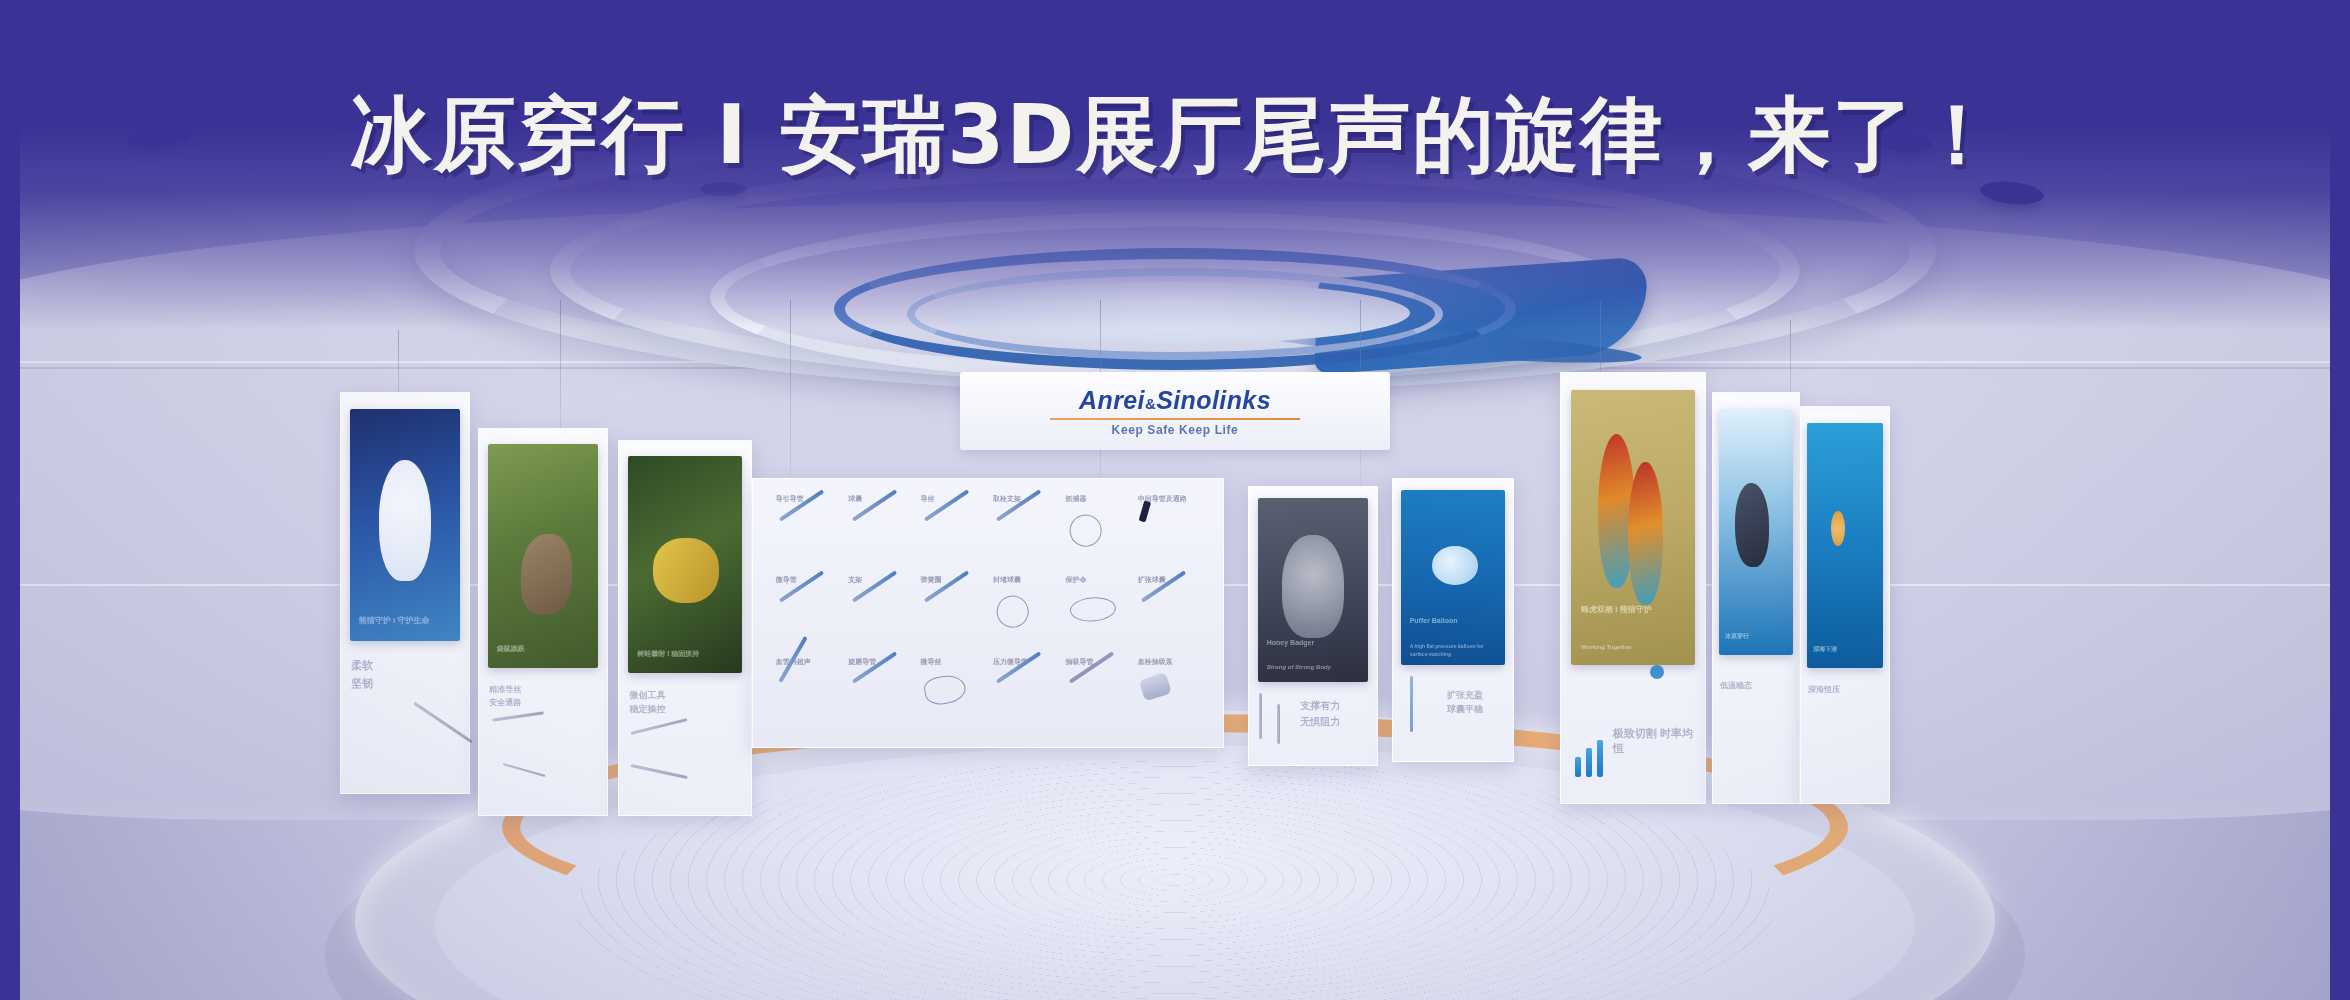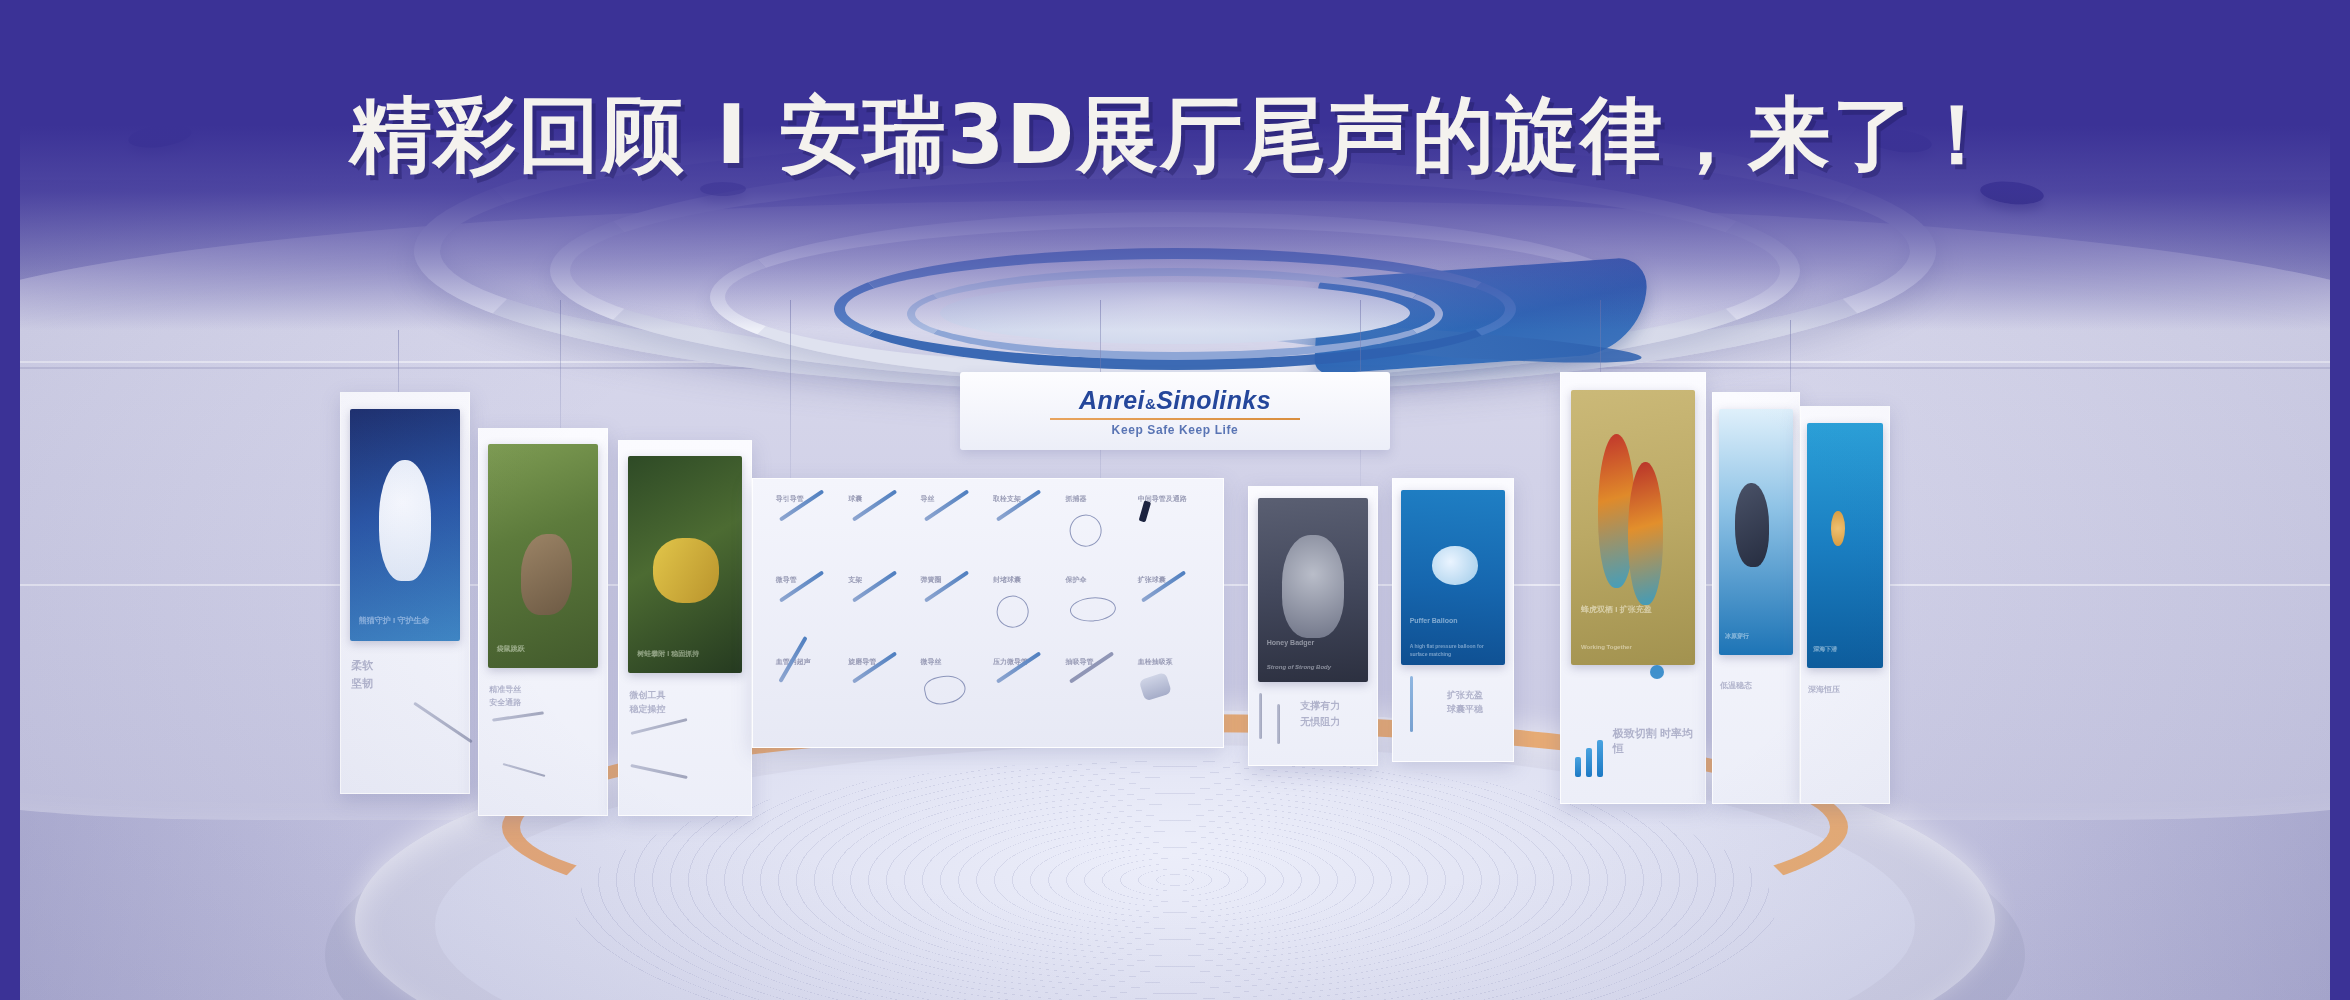--- a/index.html
+++ b/index.html
@@ -327,21 +327,21 @@
         <div class="plabel" style="font-size:7px;color:#eaf5ff;bottom:22%;">Puffer Balloon</div>
         <div class="plabel" style="font-size:5px;color:#d7e8fa;bottom:4%;">A high flat pressure balloon for surface matching</div>
       </div>
       <div class="panel-note" style="font-size:9px;top:74%;white-space:pre-line;left:45%;">扩张充盈
 球囊平稳</div>
       <div class="tool-sketch" style="left:14%;top:70%;width:3px;height:56px;background:linear-gradient(180deg,#4f8fd0,#2a6cb5);"></div>
     </div>
 
     <div class="panel" style="left:1560px;top:372px;width:144px;height:430px;">
       <div class="poster p-birds" style="height:64%;">
-        <div class="plabel" style="font-size:8px;color:#fffdf2;bottom:18%;z-index:2;">蜂虎双栖 I 扩张充盈</div>
+        <div class="plabel" style="font-size:8px;color:#fffdf2;bottom:18%;z-index:2;">蜂虎双栖 I 熊猫守护</div>
         <div class="plabel" style="font-size:6px;color:#fdf8e8;bottom:5%;z-index:2;">Working Together</div>
       </div>
       <div class="minichart" style="left:10%;top:80%;">
         <i style="height:34%"></i>
           <i style="height:48%"></i>
           <i style="height:62%"></i>
       </div>
       <div class="panel-note" style="font-size:11px;top:82%;left:36%;line-height:1.4;">极致切割 时率均恒</div>
       <div class="tool-sketch" style="left:62%;top:68%;width:14px;height:14px;border-radius:50%;background:#2e86c8;opacity:.9;"></div>
     </div>
@@ -360,14 +360,14 @@
       <div class="panel-note" style="font-size:8px;top:70%;">深海恒压</div>
     </div>
 
     <div class="vignette"></div>
   </div>
 
   <div class="purple-top"></div>
   <div class="edge l"></div>
   <div class="edge r"></div>
 
-  <h1 class="title">精彩回顾 I 安瑞3D展厅尾声的旋律，来了！</h1>
+  <h1 class="title">冰原穿行 I 安瑞3D展厅尾声的旋律，来了！</h1>
 </div>
 
 </body></html>

